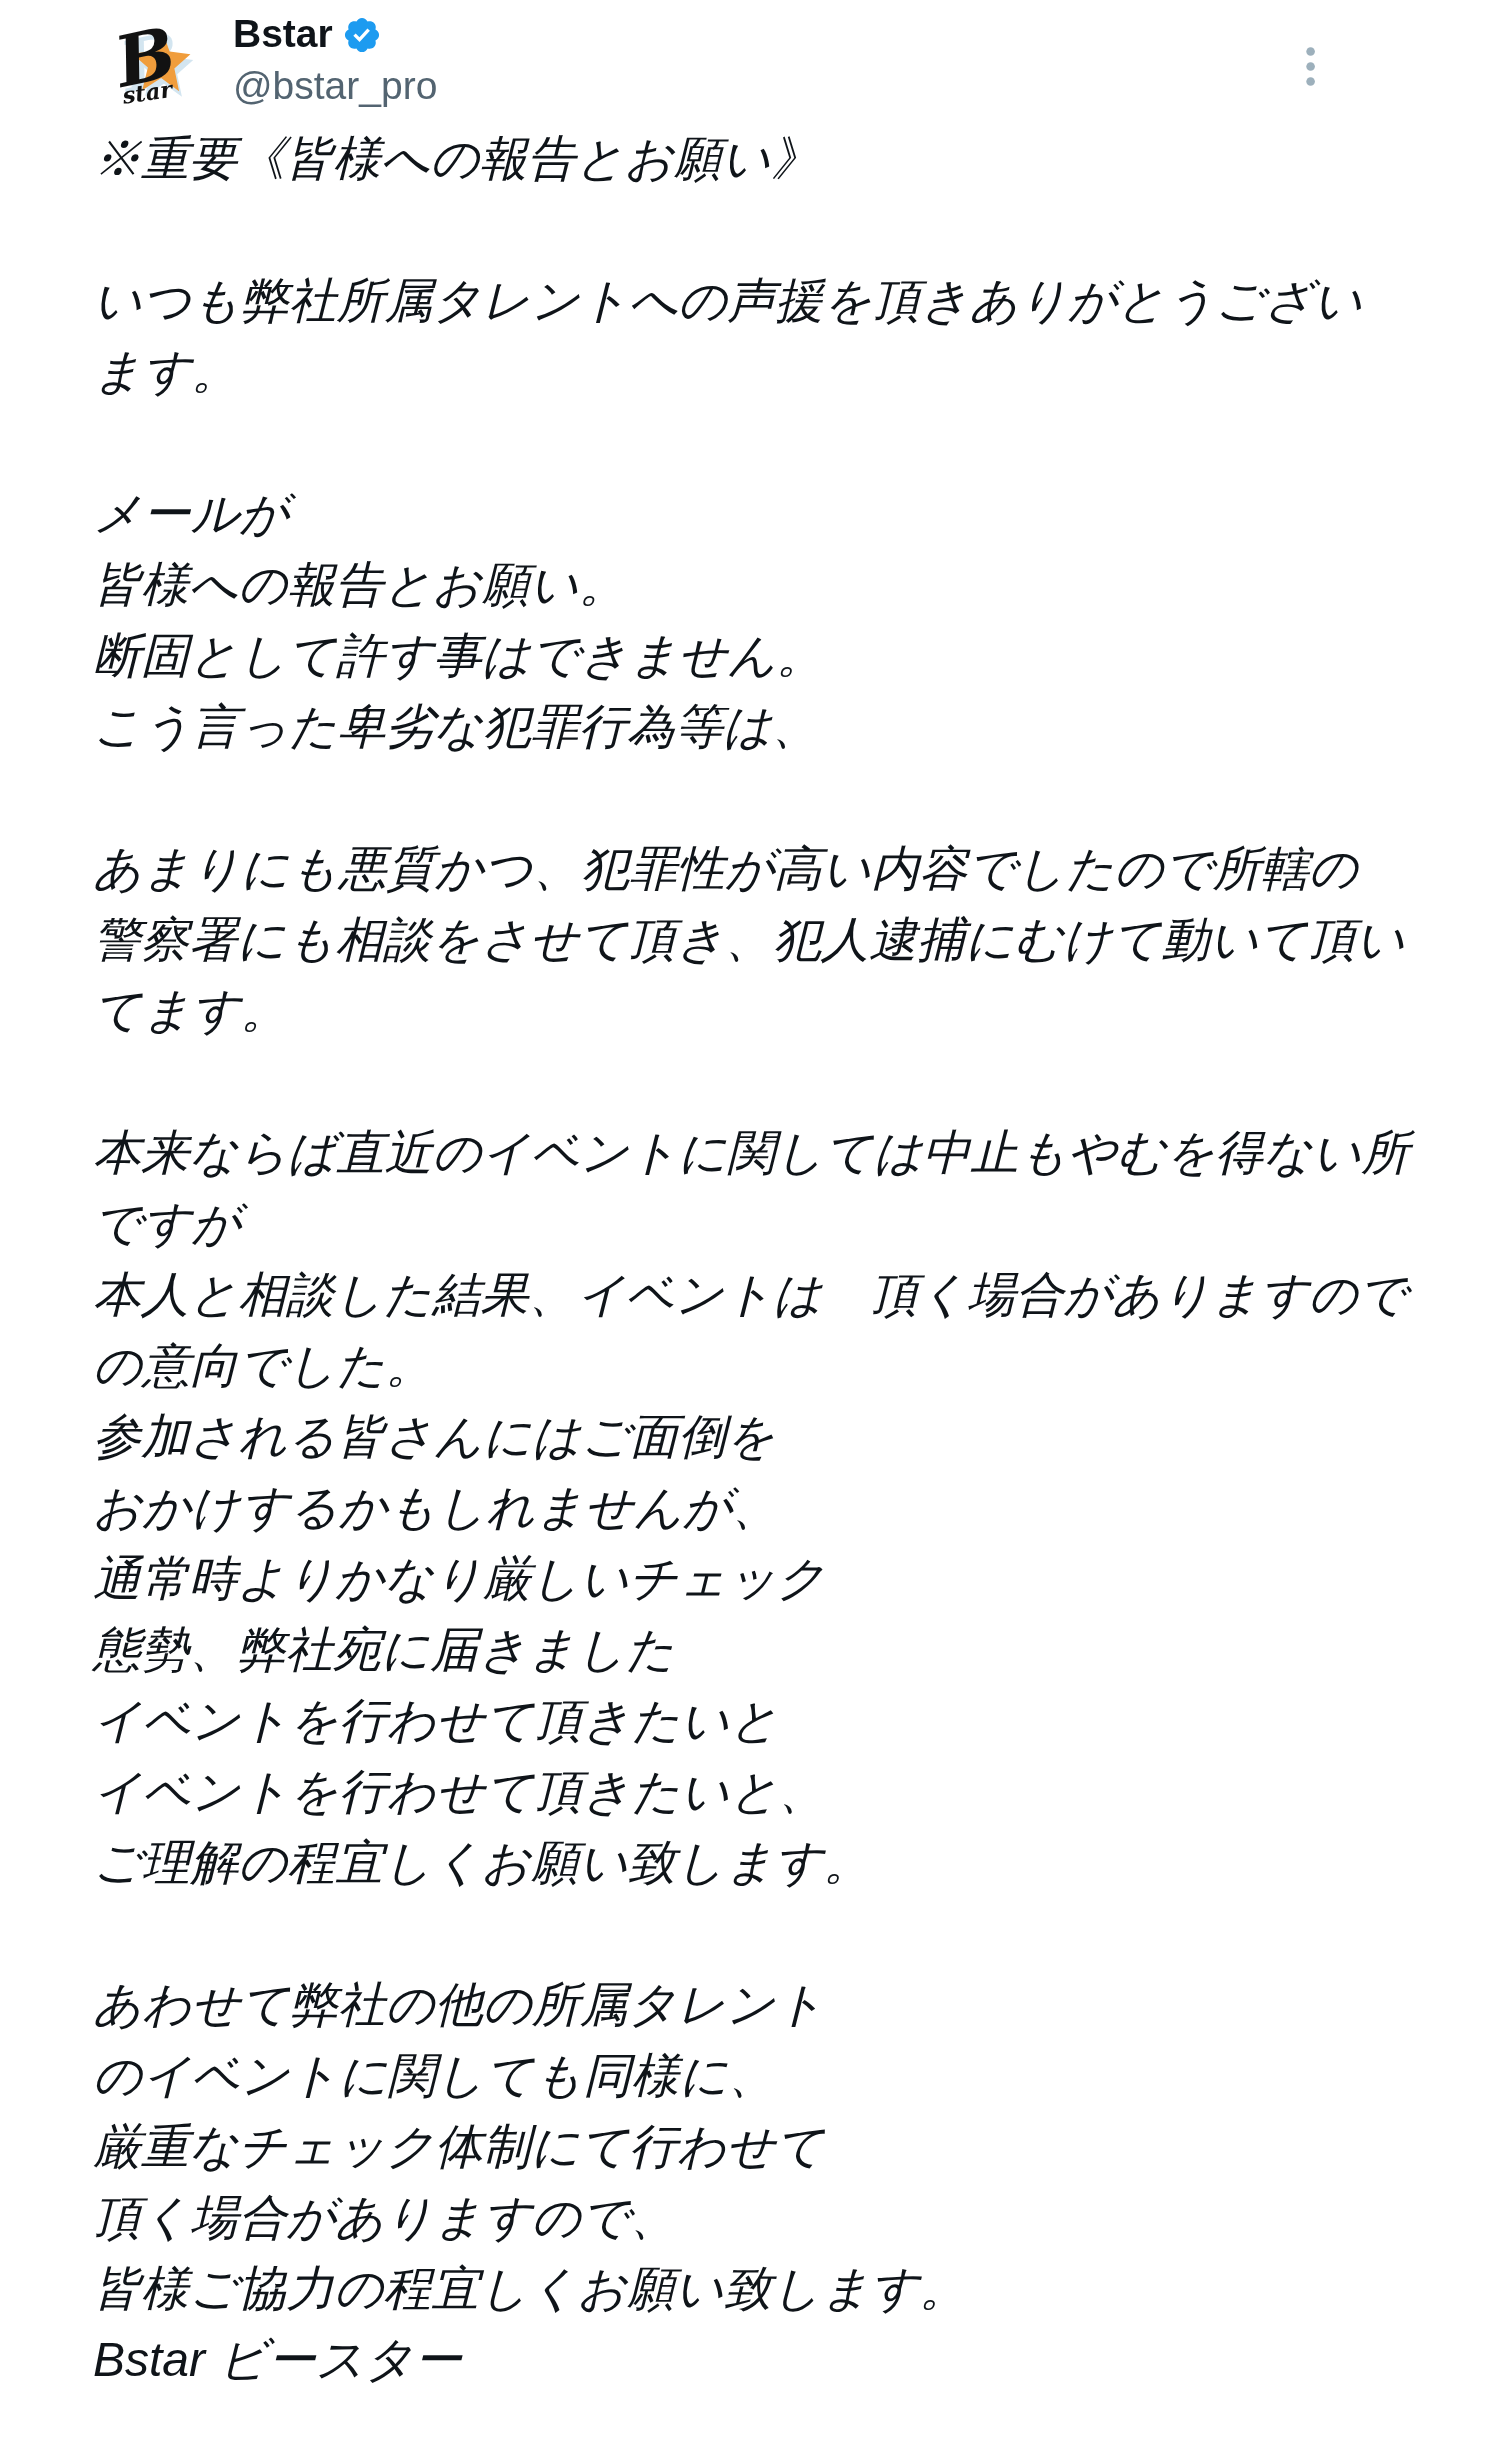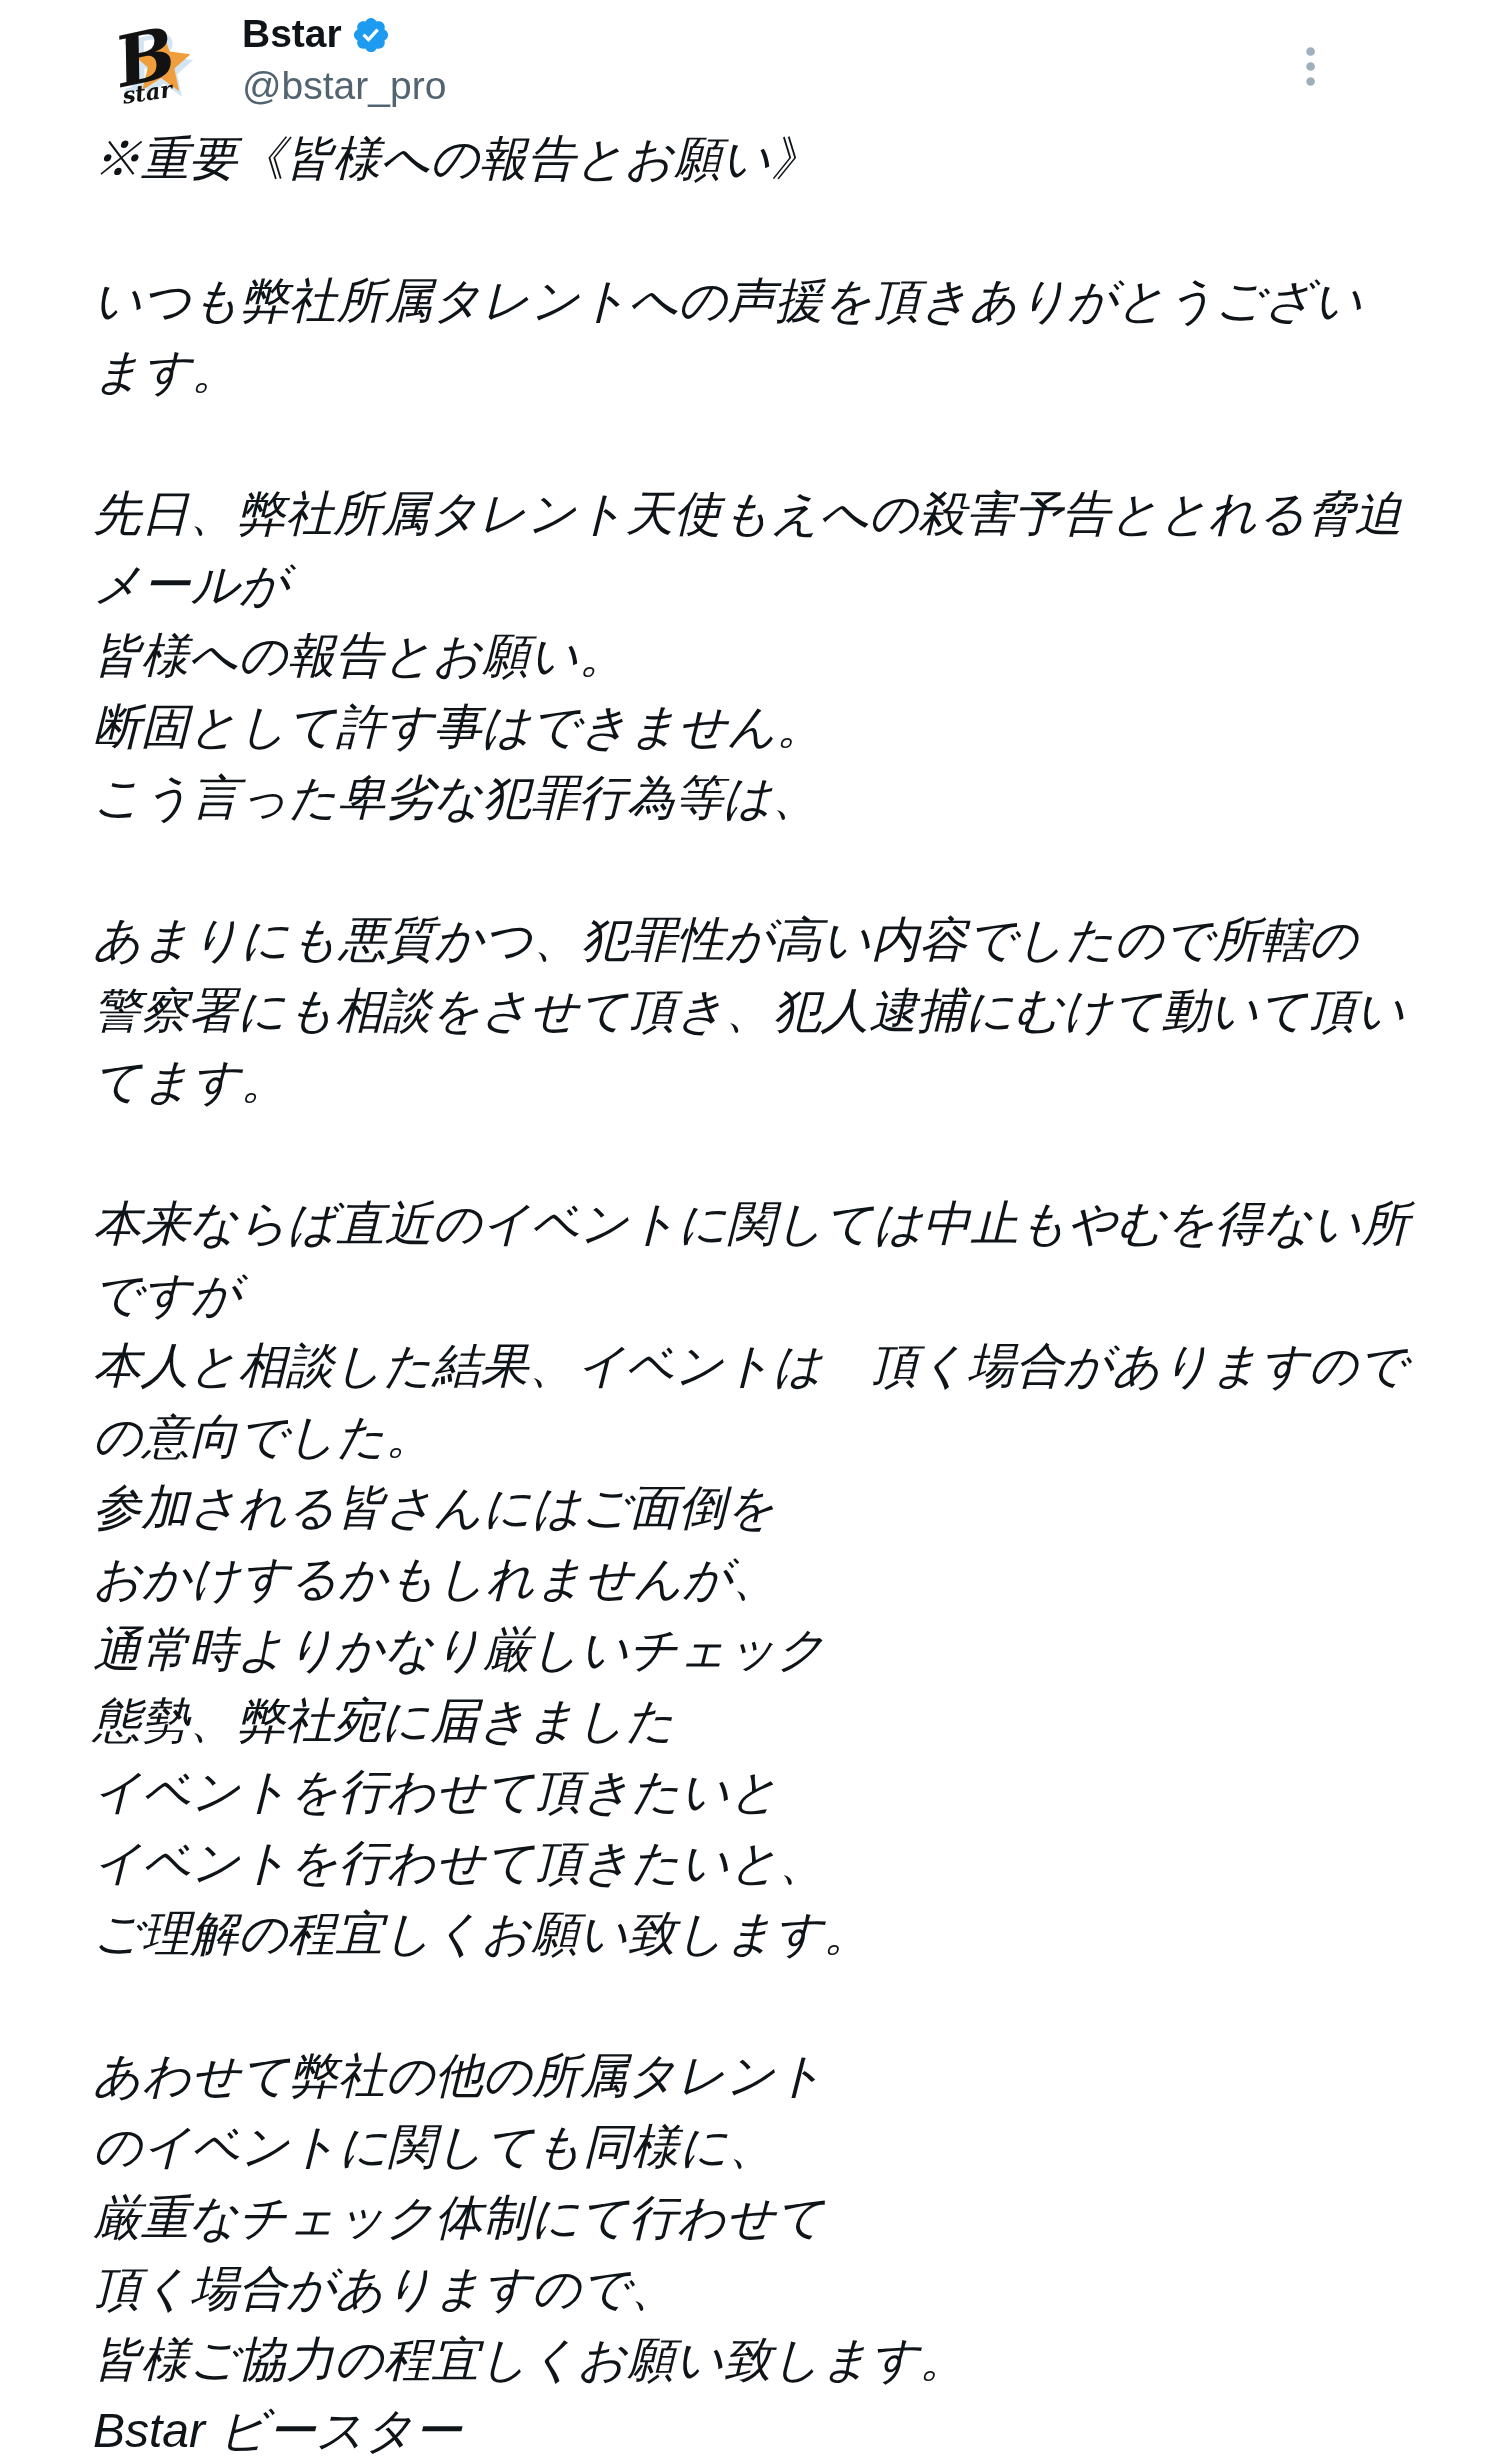--- a/index.html
+++ b/index.html
@@ -24,21 +24,21 @@
     width: 104px;
     height: 104px;
     border-radius: 50%;
     overflow: hidden;
     background: #ffffff;
     flex: 0 0 auto;
     cursor: pointer;
   }
   .avatar svg { display: block; width: 104px; height: 104px; }
   .names {
-    margin-left: 44px;
+    margin-left: 35px;
     padding-top: 5.7px;
     min-width: 0;
   }
   .name-row {
     display: flex;
     align-items: center;
     gap: 9.4px;
     cursor: pointer;
   }
   .display-name {
@@ -131,21 +131,20 @@
     </button>
 
   </div>
 
   <div class="tweet-body">
       <div class="line">※重要《皆様への報告とお願い》</div>
       <div class="line">&nbsp;</div>
       <div class="line">いつも弊社所属タレントへの声援を頂きありがとうござい</div>
       <div class="line">ます。</div>
       <div class="line">&nbsp;</div>
-      <div class="line">先日、弊社所属タレント天使もえへの殺害予告ととれる脅迫</div>
       <div class="line">メールが</div>
       <div class="line">皆様への報告とお願い。</div>
       <div class="line">断固として許す事はできません。</div>
       <div class="line">こう言った卑劣な犯罪行為等は、</div>
       <div class="line">&nbsp;</div>
       <div class="line">あまりにも悪質かつ、犯罪性が高い内容でしたので所轄の</div>
       <div class="line">警察署にも相談をさせて頂き、犯人逮捕にむけて動いて頂い</div>
       <div class="line">てます。</div>
       <div class="line">&nbsp;</div>
       <div class="line">本来ならば直近のイベントに関しては中止もやむを得ない所</div>

